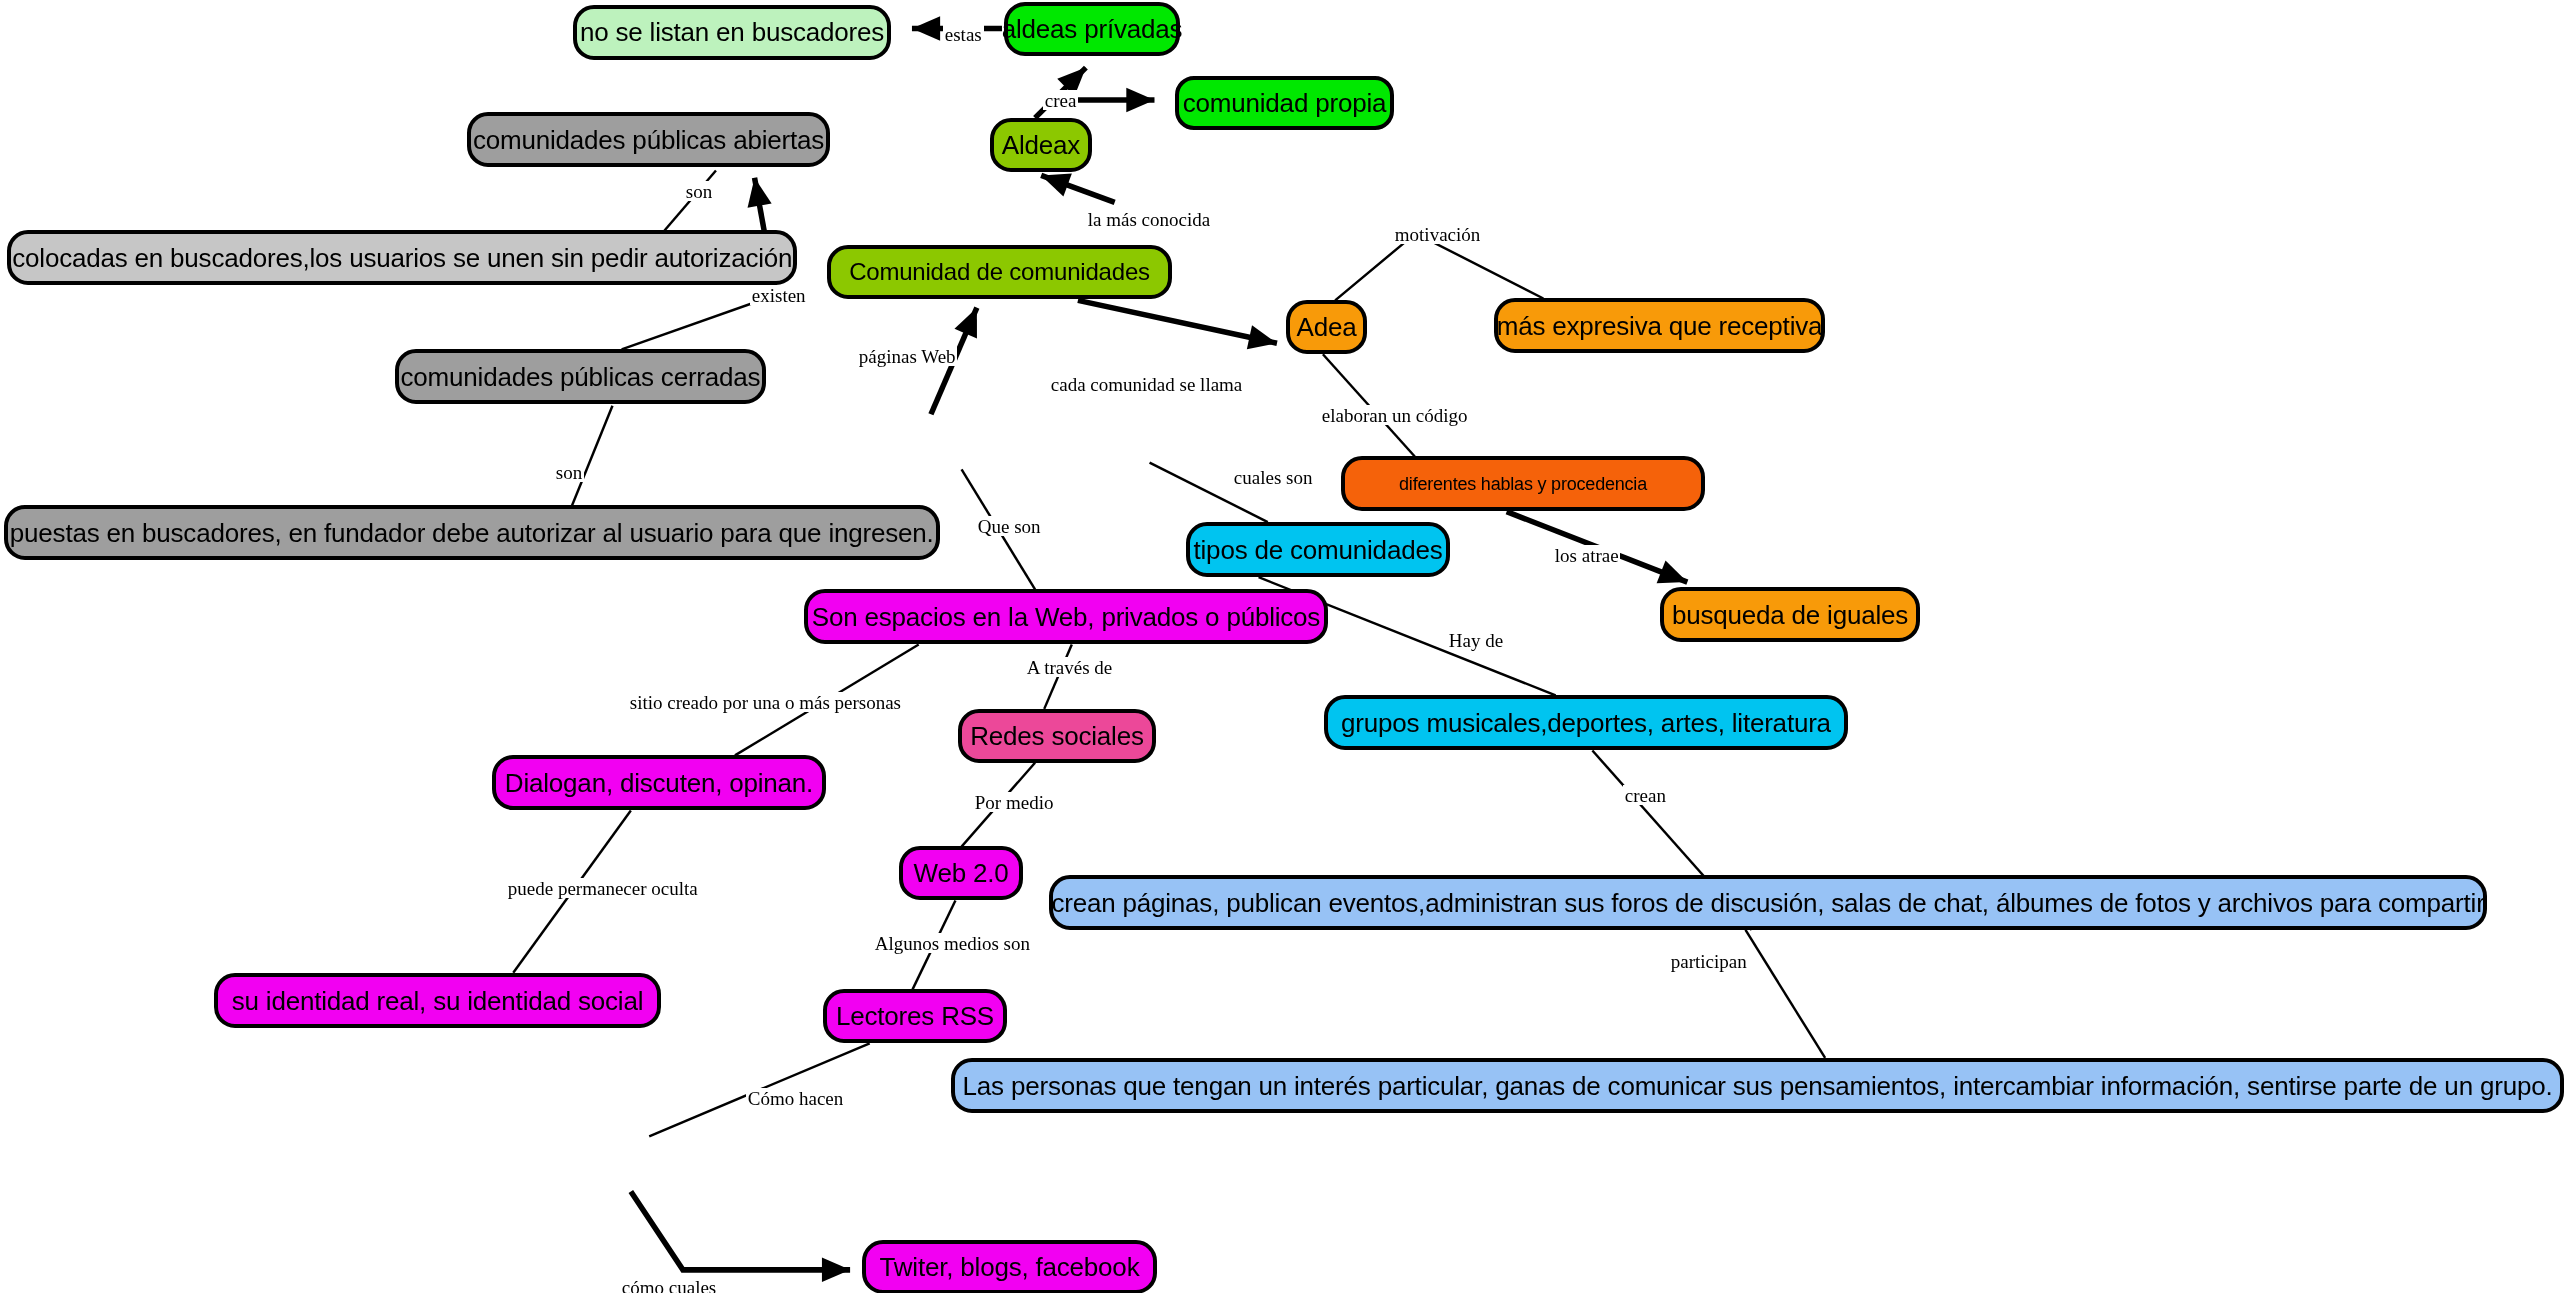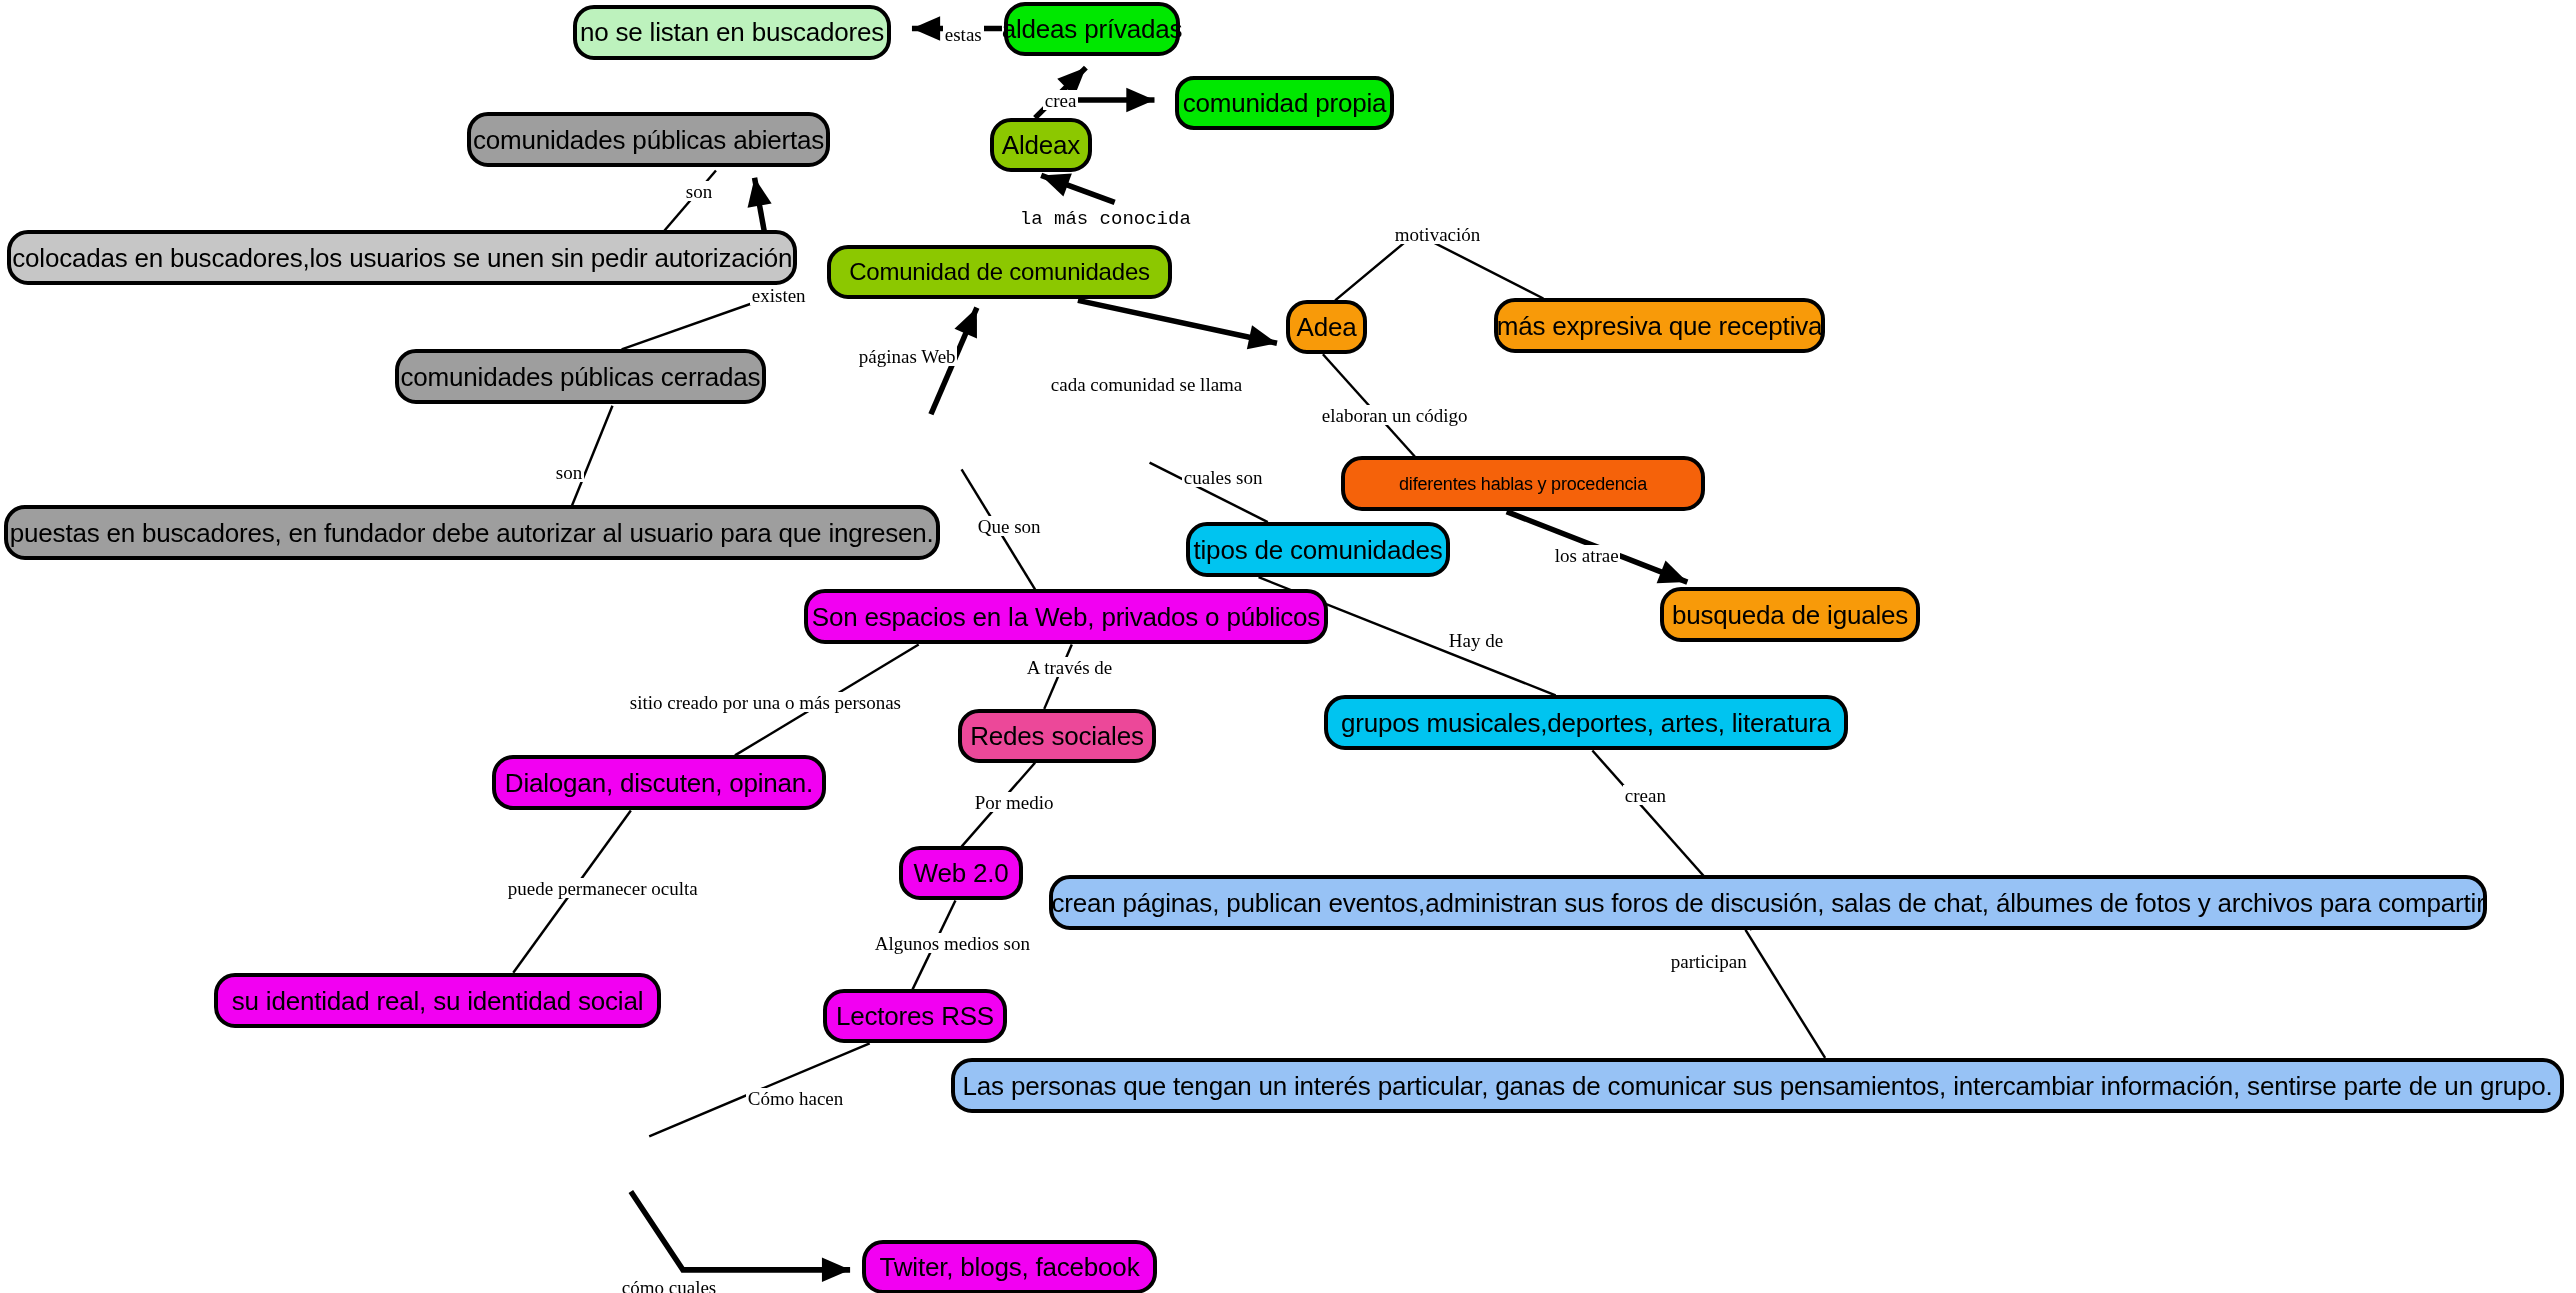--- a/index.html
+++ b/index.html
@@ -220,29 +220,29 @@
       <span>Lectores RSS</span>
     </div>
     <div class="cm-node" style="left: 951px; top: 1058px; width: 1613px; height: 55px; background: rgb(151, 194, 245); font-size: 26px;">
       <span>Las personas que tengan un interés particular, ganas de comunicar sus pensamientos, intercambiar información, sentirse parte de un grupo.</span>
     </div>
     <div class="cm-node" style="left: 862px; top: 1240px; width: 295px; height: 54px; background: rgb(242, 0, 242); font-size: 26px;">
       <span>Twiter, blogs, facebook</span>
     </div>
     <div class="cm-label" style="left: 943px; top: 24px;">estas</div>
     <div class="cm-label" style="left: 1043px; top: 90px;">crea</div>
-    <div class="cm-label" style="left: 1018px; top: 209px; font-family: Liberation Mono, monospace;">la más conocida</div>
+    <div class="cm-label" style="left: 1086px; top: 209px;">la más conocida</div>
     <div class="cm-label" style="left: 684px; top: 181px;">son</div>
     <div class="cm-label" style="left: 750px; top: 285px;">existen</div>
     <div class="cm-label" style="left: 554px; top: 462px;">son</div>
     <div class="cm-label" style="left: 857px; top: 346px;">páginas Web</div>
     <div class="cm-label" style="left: 1049px; top: 374px;">cada comunidad se llama</div>
     <div class="cm-label" style="left: 1393px; top: 224px;">motivación</div>
     <div class="cm-label" style="left: 1320px; top: 405px;">elaboran un código</div>
-    <div class="cm-label" style="left: 1182px; top: 467px;">cuales son</div>
+    <div class="cm-label" style="left: 1232px; top: 467px;">cuales son</div>
     <div class="cm-label" style="left: 1553px; top: 545px;">los atrae</div>
     <div class="cm-label" style="left: 976px; top: 516px;">Que son</div>
     <div class="cm-label" style="left: 1447px; top: 630px;">Hay de</div>
     <div class="cm-label" style="left: 628px; top: 692px;">sitio creado por una o más personas</div>
     <div class="cm-label" style="left: 1025px; top: 657px;">A través de</div>
     <div class="cm-label" style="left: 973px; top: 792px;">Por medio</div>
     <div class="cm-label" style="left: 506px; top: 878px;">puede permanecer oculta</div>
     <div class="cm-label" style="left: 873px; top: 933px;">Algunos medios son</div>
     <div class="cm-label" style="left: 1623px; top: 785px;">crean</div>
     <div class="cm-label" style="left: 1669px; top: 951px;">participan</div>

